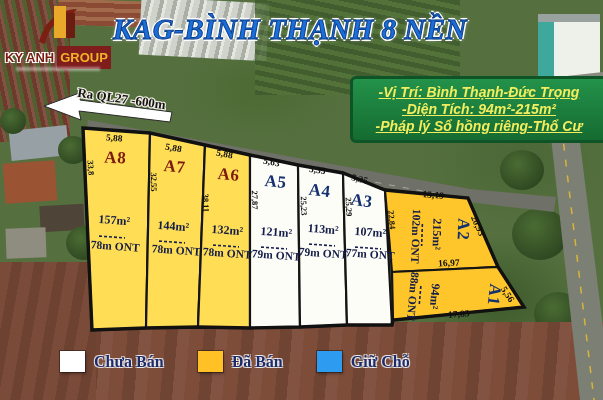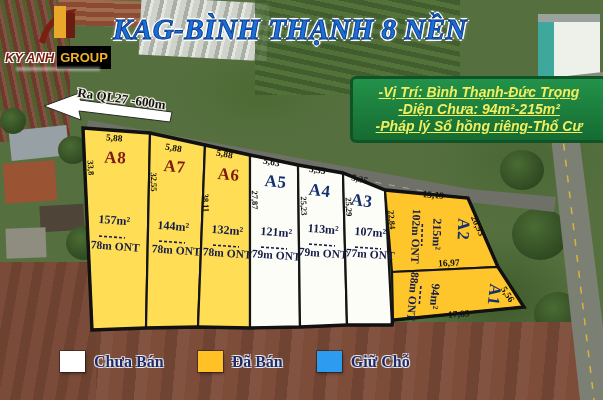--- a/index.html
+++ b/index.html
@@ -50,22 +50,22 @@
   .t-id-blue{fill:#14306f;font:700 17px "Liberation Serif",serif;letter-spacing:.5px;}
   .t-area{fill:#141c48;font:700 12px "Liberation Serif",serif;}
   .t-ont{fill:#141c48;font:700 11.5px "Liberation Serif",serif;}
   .t-dim{fill:#101010;font:700 9.5px "Liberation Serif",serif;}
   .t-dim-sm{fill:#101010;font:700 8.5px "Liberation Serif",serif;}
   .t-arrow{fill:#141414;font:700 13px "Liberation Serif",serif;stroke:#efece2;stroke-width:2.4px;paint-order:stroke;}
   .sep{stroke:#182050;stroke-width:1.6;stroke-dasharray:3 2;}
 
   .logo{position:absolute;left:2px;top:4px;width:112px;z-index:3;text-align:center;}
   .logo-names{font:800 13px "Liberation Sans",sans-serif;white-space:nowrap;}
-  .logo-primary{color:#7a1c10;text-shadow:-1px -1px 0 #fff,1px -1px 0 #fff,-1px 1px 0 #fff,1px 1px 0 #fff;font-style:italic;}
-  .logo-secondary{color:#f2b32a;background:#000000;padding:4px 3px;margin-left:3px;}
+  .logo-primary{color:#7a1c10;text-shadow:-1px -1px 0 #fff,1px -1px 0 #fff,-1px 1px 0 #fff,1px 1px 0 #fff;}
+  .logo-secondary{color:#f2b32a;background:#7f1d1d;padding:4px 3px;margin-left:3px;}
   .logo-tagline{margin:2px auto 0;width:84px;height:4px;background:rgba(255,255,255,.4);filter:blur(1px);}
 
   .title{position:absolute;left:80px;top:13px;width:420px;z-index:3;text-align:center;
     font:800 29px "Liberation Serif",serif;font-style:italic;color:#1a6fd8;letter-spacing:.5px;white-space:nowrap;
     -webkit-text-stroke:1px #0d3f8f;
     text-shadow:-2px 0 0 #fff,2px 0 0 #fff,0 -2px 0 #fff,0 2px 0 #fff,0 0 4px #fff;}
 
   .info-box{position:absolute;left:350px;top:76px;width:240px;z-index:3;
     background:linear-gradient(#23924a,#156b31);border:3px solid #0f5426;border-radius:6px;
     padding:5px 6px;text-align:center;}
@@ -200,21 +200,21 @@
     <div class="logo-names">
       <span class="logo-primary">KY ANH</span><span class="logo-secondary">GROUP</span>
     </div>
     <div class="logo-tagline"></div>
   </div>
 
   <div class="title">KAG-BÌNH THẠNH 8 NỀN</div>
 
   <div class="info-box">
     <div class="info-line">-Vị Trí: Bình Thạnh-Đức Trọng</div>
-    <div class="info-line">-Diện Chưa: 94m²-215m²</div>
+    <div class="info-line">-Diện Tích: 94m²-215m²</div>
     <div class="info-line">-Pháp lý Sổ hồng riêng-Thổ Cư</div>
   </div>
 
   <div class="legend">
     <div class="legend-item">
       <span class="lsq sq-white"></span>
       <span class="legend-label">Chưa Bán</span>
     </div>
     <div class="legend-item">
       <span class="lsq sq-yellow"></span>

